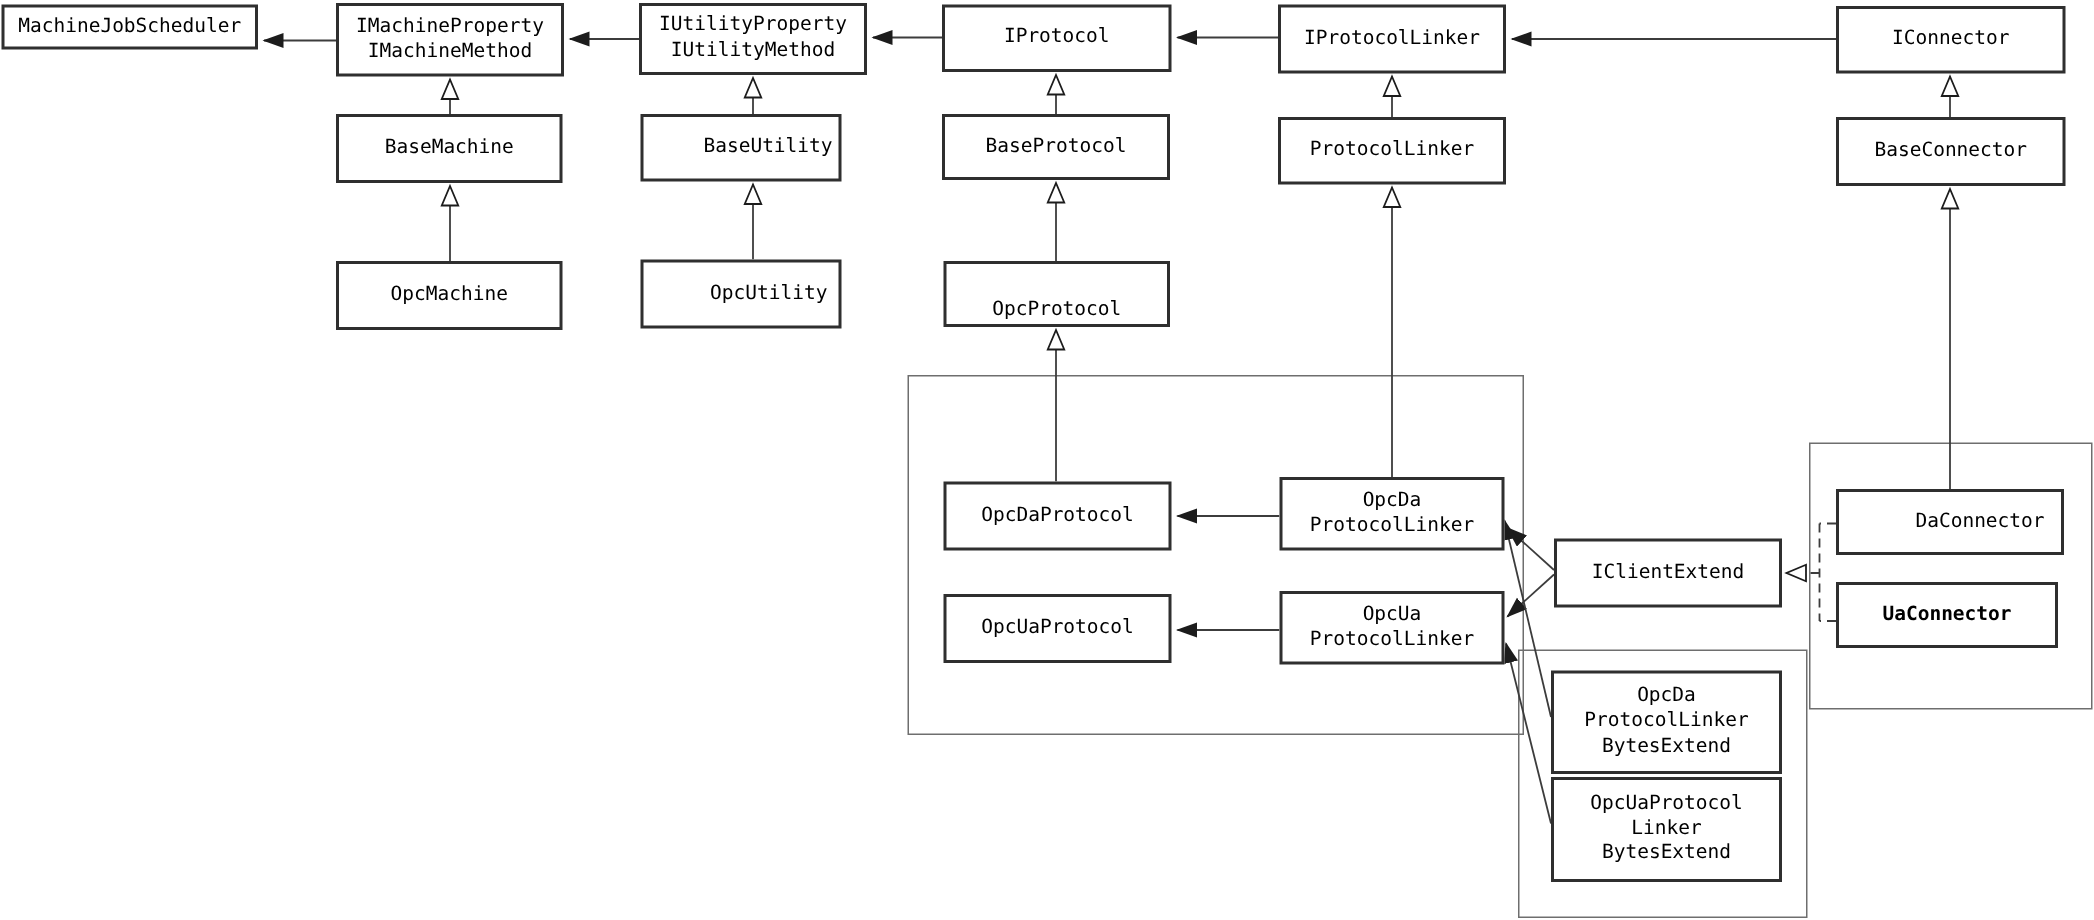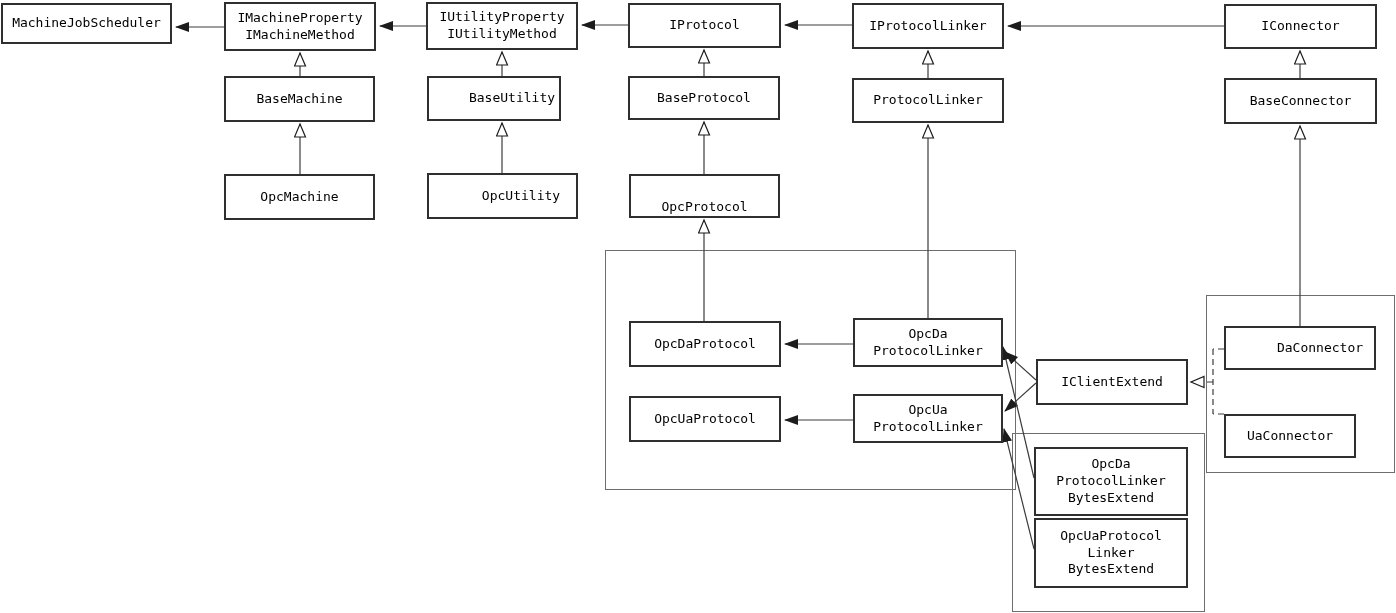--- a/index.html
+++ b/index.html
@@ -73,21 +73,21 @@
     </g>
 
     <g>
       <line class="edge dashed" x1="1224" y1="349" x2="1213" y2="349"></line>
       <line class="edge dashed" x1="1224" y1="414" x2="1213" y2="414"></line>
       <line class="edge dashed" x1="1213" y1="349" x2="1213" y2="414"></line>
       <line class="edge dashed" x1="1213" y1="382" x2="1191" y2="382" marker-end="url(#tri)"></line>
     </g>
   </svg>
 
-  <div class="node" style="left:1px;top:3px;width:171px;height:41px;">
+  <div class="node" style="left:1px;top:3px;width:171px;height:30px;">
       <span class="lbl">MachineJobScheduler</span>
     </div>
   <div class="node" style="left:224px;top:2px;width:152px;height:49px;">
       <span class="lbl">IMachineProperty
 IMachineMethod</span>
     </div>
   <div class="node" style="left:426px;top:2px;width:152px;height:48px;">
       <span class="lbl">IUtilityProperty
 IUtilityMethod</span>
     </div>
@@ -113,21 +113,21 @@
   <div class="node" style="left:852px;top:78px;width:152px;height:45px;">
       <span class="lbl">ProtocolLinker</span>
     </div>
   <div class="node" style="left:1224px;top:78px;width:153px;height:46px;">
       <span class="lbl">BaseConnector</span>
     </div>
 
   <div class="node" style="left:224px;top:174px;width:151px;height:46px;">
       <span class="lbl">OpcMachine</span>
     </div>
-  <div class="node" style="left:427px;top:173px;width:151px;height:46px;padding-left:37px;">
+  <div class="node" style="left:427px;top:173px;width:134px;height:46px;padding-left:37px;">
       <span class="lbl">OpcUtility</span>
     </div>
   <div class="node" style="left:629px;top:174px;width:151px;height:44px;align-items:flex-end;">
       <span class="lbl">OpcProtocol</span>
     </div>
 
   <div class="node" style="left:629px;top:321px;width:152px;height:46px;">
       <span class="lbl">OpcDaProtocol</span>
     </div>
   <div class="node" style="left:629px;top:396px;width:152px;height:46px;">
@@ -142,21 +142,21 @@
 ProtocolLinker</span>
     </div>
 
   <div class="node" style="left:1036px;top:359px;width:152px;height:46px;">
       <span class="lbl">IClientExtend</span>
     </div>
 
   <div class="node" style="left:1224px;top:326px;width:152px;height:44px;padding-left:40px;">
       <span class="lbl">DaConnector</span>
     </div>
-  <div class="node" style="left:1224px;top:414px;width:132px;height:44px;">
+  <div class="node" style="left:1224px;top:388px;width:148px;height:44px;font-weight:bold;">
       <span class="lbl">UaConnector</span>
     </div>
 
   <div class="node" style="left:1034px;top:447px;width:154px;height:69px;">
       <span class="lbl">OpcDa
 ProtocolLinker
 BytesExtend</span>
     </div>
   <div class="node" style="left:1034px;top:518px;width:154px;height:70px;">
       <span class="lbl">OpcUaProtocol

